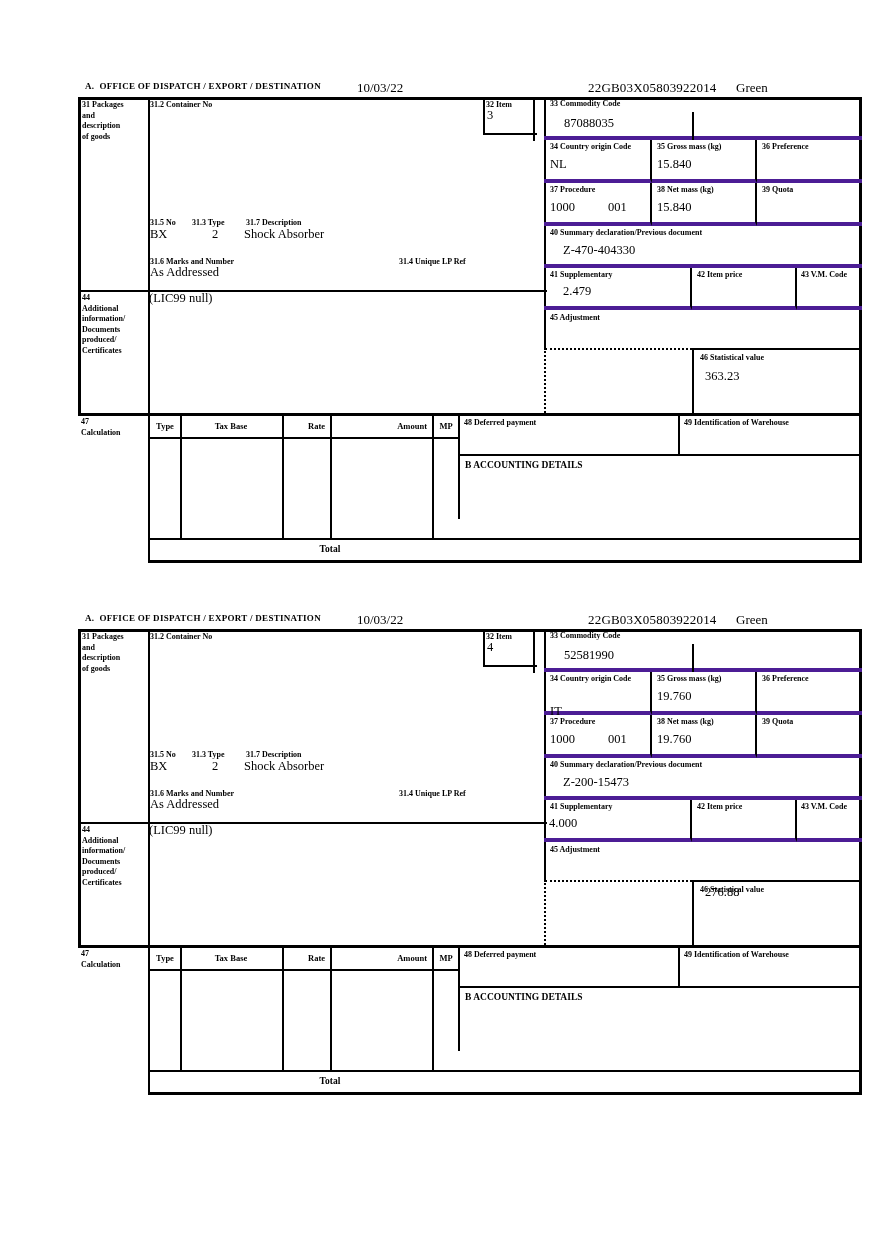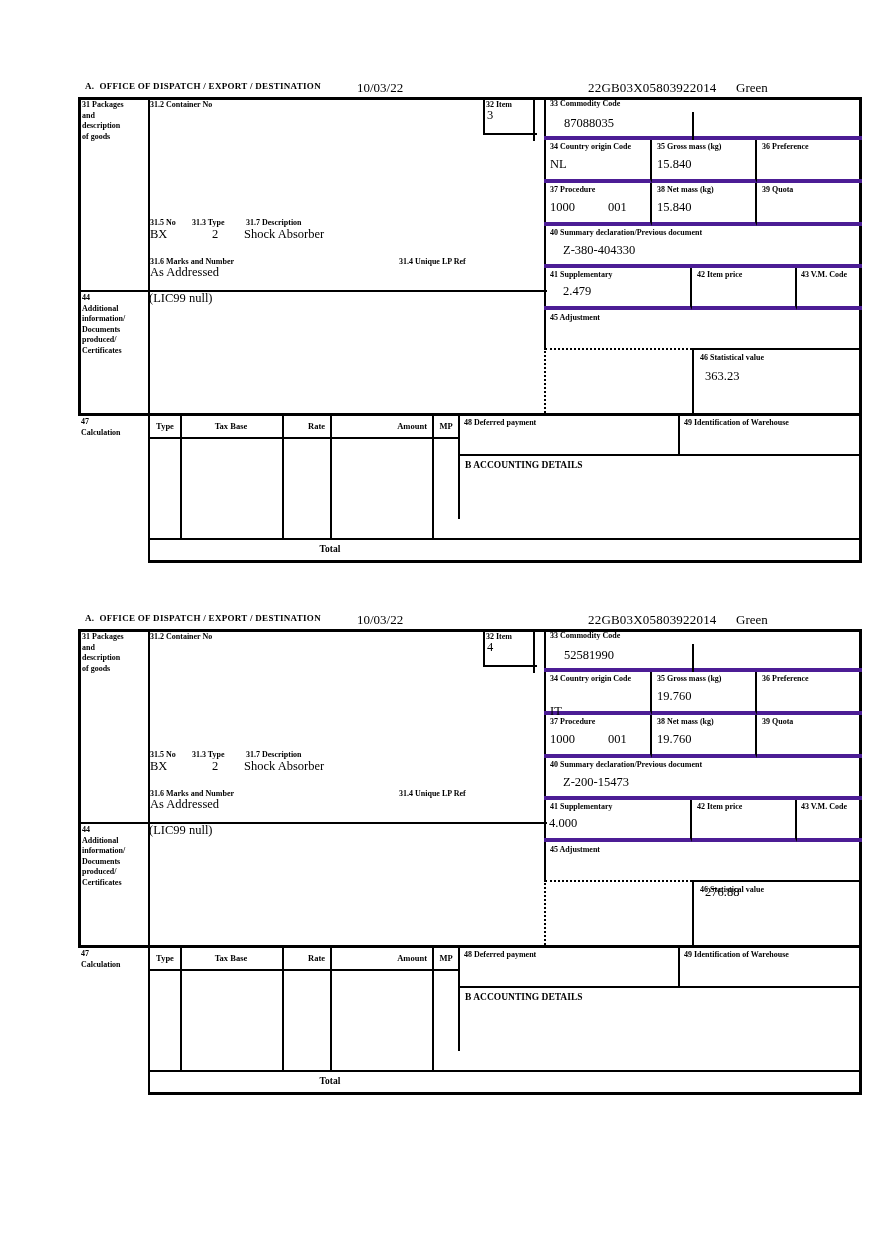--- a/index.html
+++ b/index.html
@@ -114,21 +114,21 @@
       </div>
       <div class="cell br bb" style="left:108px;top:86px;width:105px;height:43px">
         <span class="lbl" style="left:5px;top:2px">38 Net mass (kg)</span>
         <span class="val" style="left:5px;top:17px">15.840</span>
       </div>
       <div class="cell bb" style="left:213px;top:86px;width:105px;height:43px">
         <span class="lbl" style="left:5px;top:2px">39 Quota</span>
       </div>
       <div class="cell bb" style="left:0;top:129px;width:318px;height:42px">
         <span class="lbl" style="left:6px;top:2px">40 Summary declaration/Previous document</span>
-        <span class="val" style="left:19px;top:17px">Z-380-404330</span>
+        <span class="val" style="left:19px;top:17px">Z-470-404330</span>
       </div>
       <div class="cell br bb" style="left:0;top:171px;width:148px;height:42px">
         <span class="lbl" style="left:6px;top:2px">41 Supplementary</span>
         <span class="val" style="left:19px;top:16px">2.479</span>
       </div>
       <div class="cell br bb" style="left:148px;top:171px;width:105px;height:42px">
         <span class="lbl" style="left:5px;top:2px">42 Item price</span>
       </div>
       <div class="cell bb" style="left:253px;top:171px;width:65px;height:42px">
         <span class="lbl" style="left:4px;top:2px">43 V.M. Code</span>

